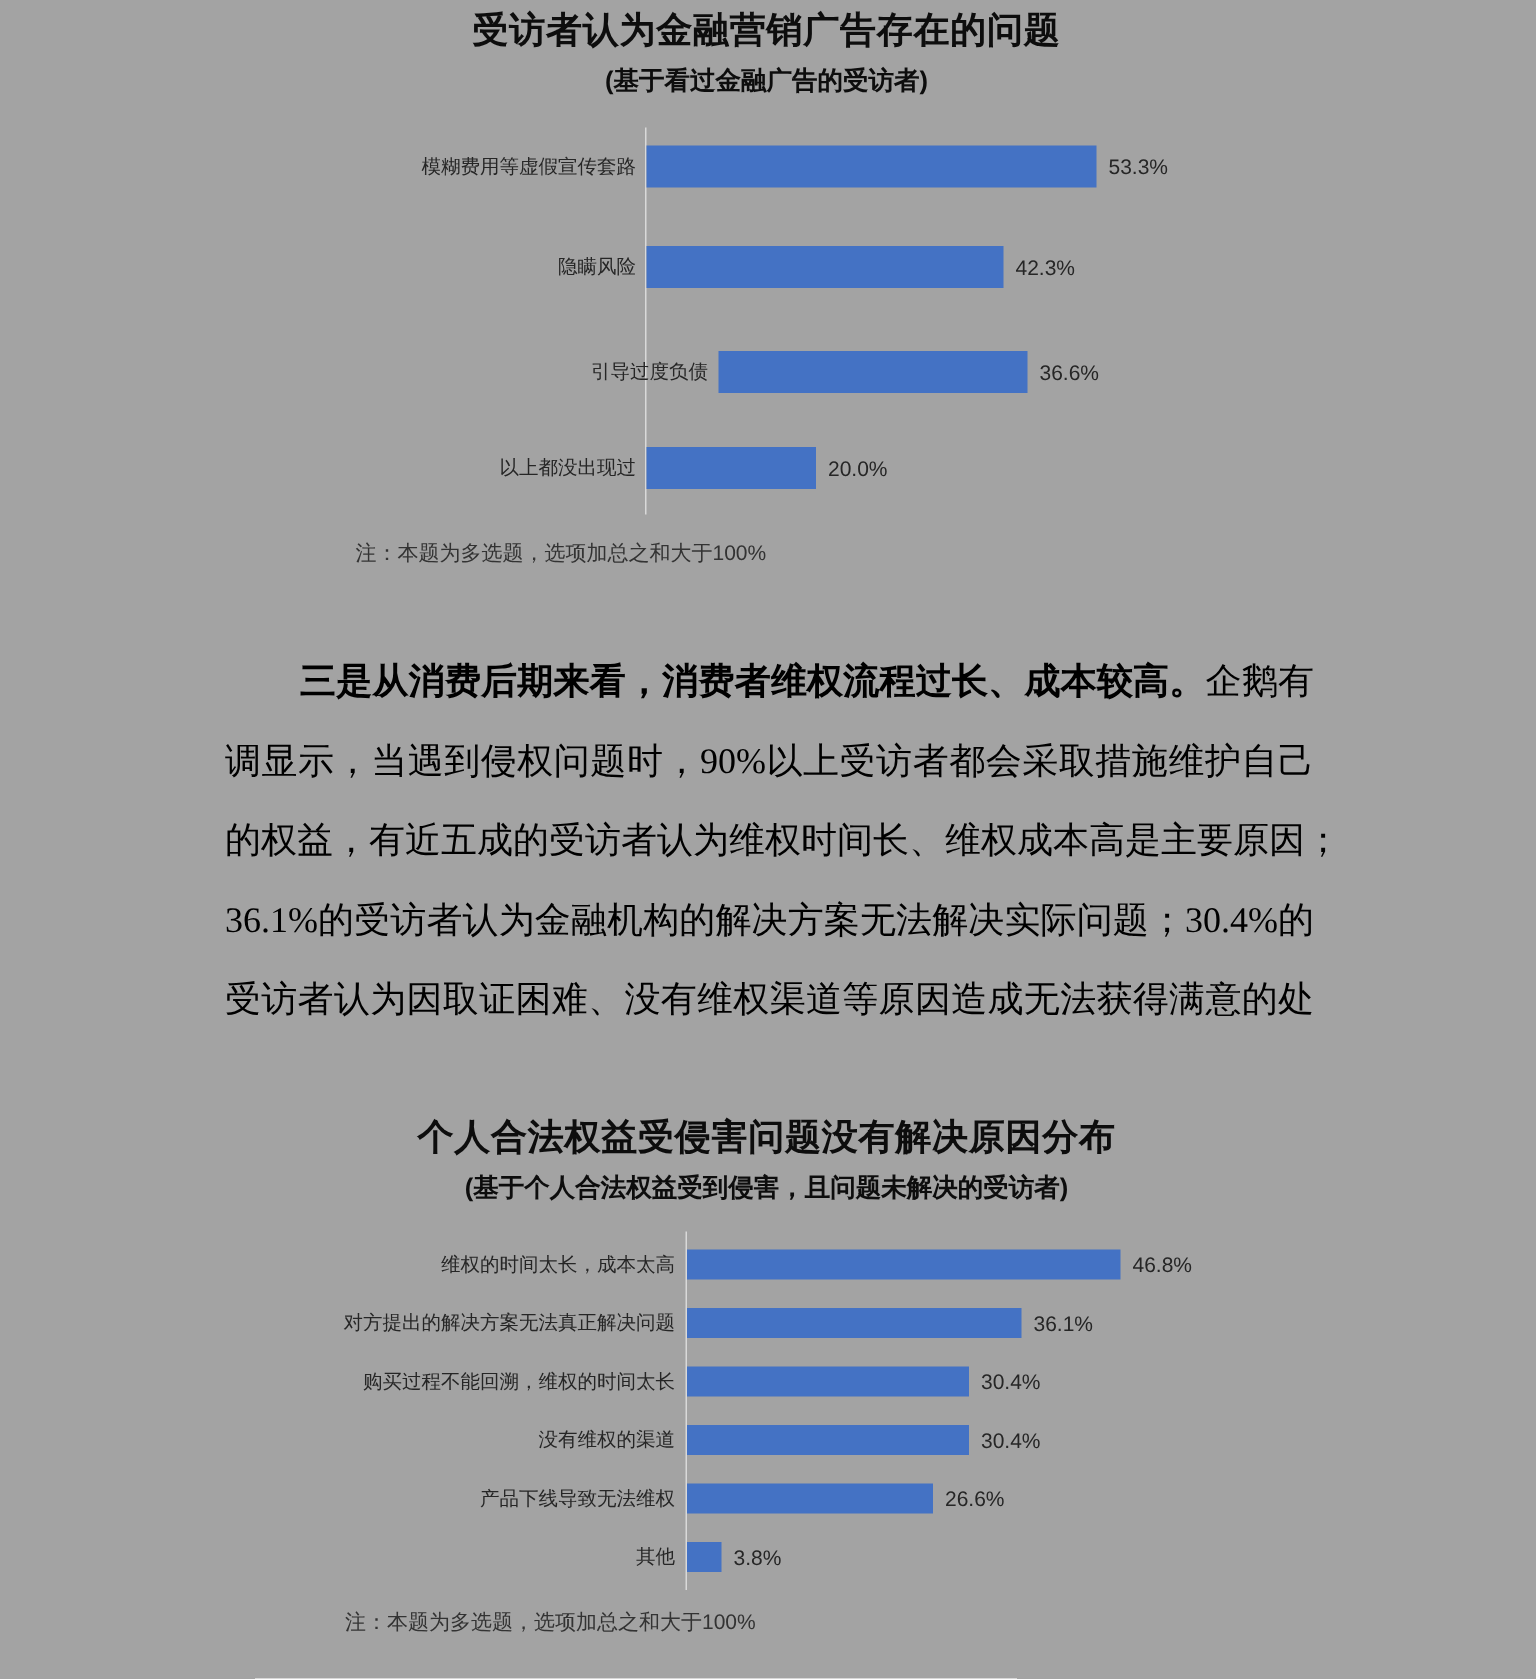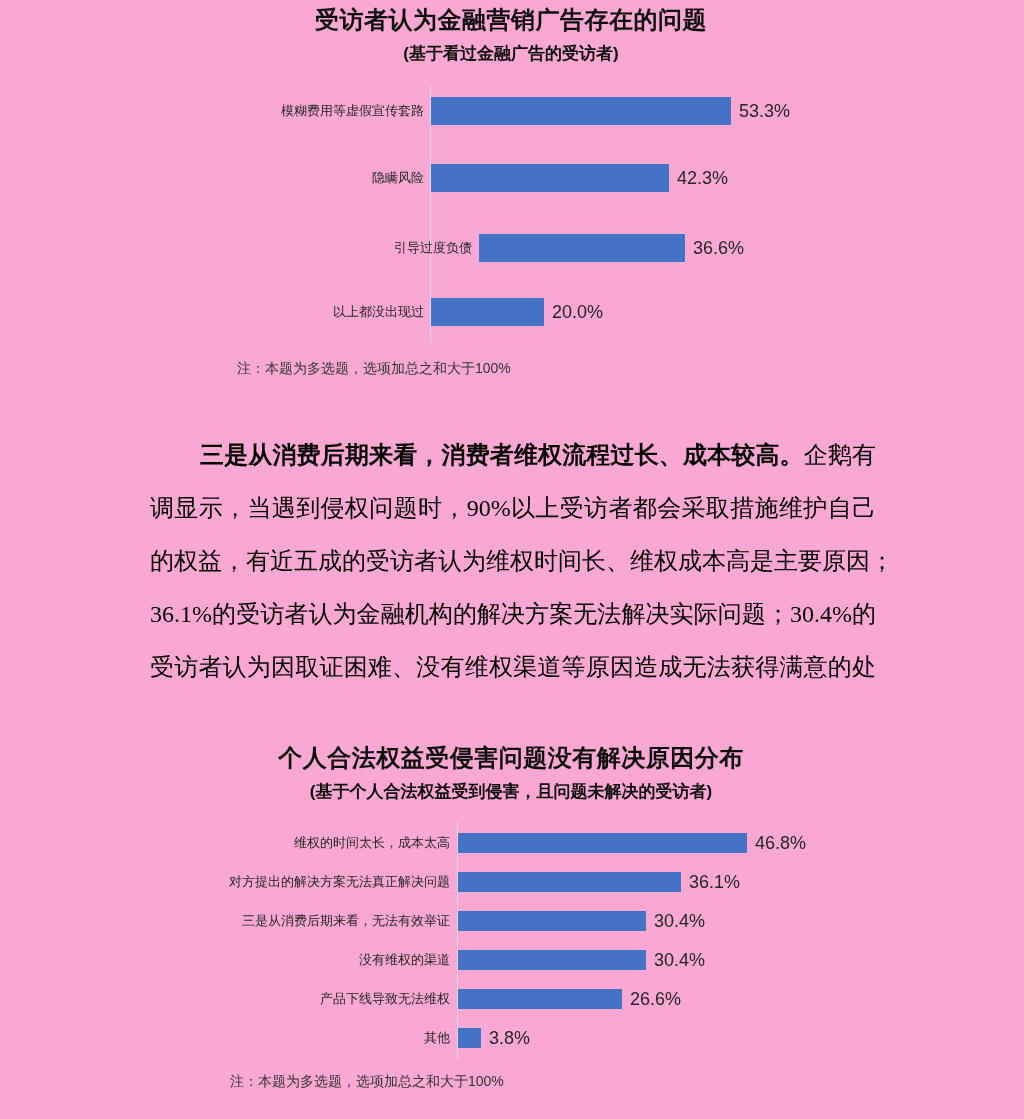--- a/index.html
+++ b/index.html
@@ -1,17 +1,17 @@
 <!DOCTYPE html>
 <html style="--bar-color: #4472C4;"><head>
 <meta charset="utf-8">
 <style>
   html,body{margin:0;padding:0;background:#ffffff;}
   .page{
-    position:relative;width:1024px;height:1119px;background:#f9a8d4;overflow:hidden;
+    position:relative;width:1024px;height:1119px;background:#a3a3a3;overflow:hidden;
     font-family:"Liberation Sans",sans-serif;color:#111;
   }
   
   .chart-title{
     position:absolute;left:0;width:1022px;margin:0;text-align:center;
     font-size:24px;font-weight:bold;color:#0d0d0d;letter-spacing:0.5px;
   }
   .chart-subtitle{
     position:absolute;left:0;width:1022px;margin:0;text-align:center;
     font-size:17px;font-weight:bold;color:#0d0d0d;
@@ -28,21 +28,21 @@
   .chart-row{position:absolute;left:0;width:1024px;}
   .bar-label{
     position:absolute;left:0;top:0;height:100%;display:flex;align-items:center;
     justify-content:flex-end;font-size:13px;color:#262626;white-space:nowrap;
   }
   .chart1 .bar-label{width:424px;}
   .chart2 .bar-label{width:450px;font-weight:500;}
   .bar{position:absolute;top:0;height:100%;background:var(--bar-color,#4472C4);}
   .bar-value{
     position:absolute;top:0;height:100%;display:flex;align-items:center;
-    font-size:18px;color:#262626;white-space:nowrap;
+    font-size:14px;color:#262626;white-space:nowrap;
   }
   
   .note{position:absolute;font-size:14px;color:#333;white-space:nowrap;}
   .c1-note{left:237px;top:360px;}
   .c2-note{left:230px;top:1073px;}
   
   .para{position:absolute;left:150px;top:428px;width:726px;}
   .para-line{
     height:53px;line-height:53px;font-size:24px;color:#000;
     text-align:justify;text-align-last:justify;white-space:nowrap;
@@ -103,21 +103,21 @@
           <div class="bar-label">维权的时间太长，成本太高</div>
           <div class="bar" style="left: 458px; width: 289px;"></div>
           <div class="bar-value" style="left: 755px;">46.8%</div>
         </div>
         <div class="chart-row" style="top: 872px; height: 20px;">
           <div class="bar-label">对方提出的解决方案无法真正解决问题</div>
           <div class="bar" style="left: 458px; width: 223px;"></div>
           <div class="bar-value" style="left: 689px;">36.1%</div>
         </div>
         <div class="chart-row" style="top: 911px; height: 20px;">
-          <div class="bar-label">三是从消费后期来看，无法有效举证</div>
+          <div class="bar-label">购买过程不能回溯，维权的时间太长</div>
           <div class="bar" style="left: 458px; width: 188px;"></div>
           <div class="bar-value" style="left: 654px;">30.4%</div>
         </div>
         <div class="chart-row" style="top: 950px; height: 20px;">
           <div class="bar-label">没有维权的渠道</div>
           <div class="bar" style="left: 458px; width: 188px;"></div>
           <div class="bar-value" style="left: 654px;">30.4%</div>
         </div>
         <div class="chart-row" style="top: 989px; height: 20px; padding-left: 15px;">
           <div class="bar-label">产品下线导致无法维权</div>

